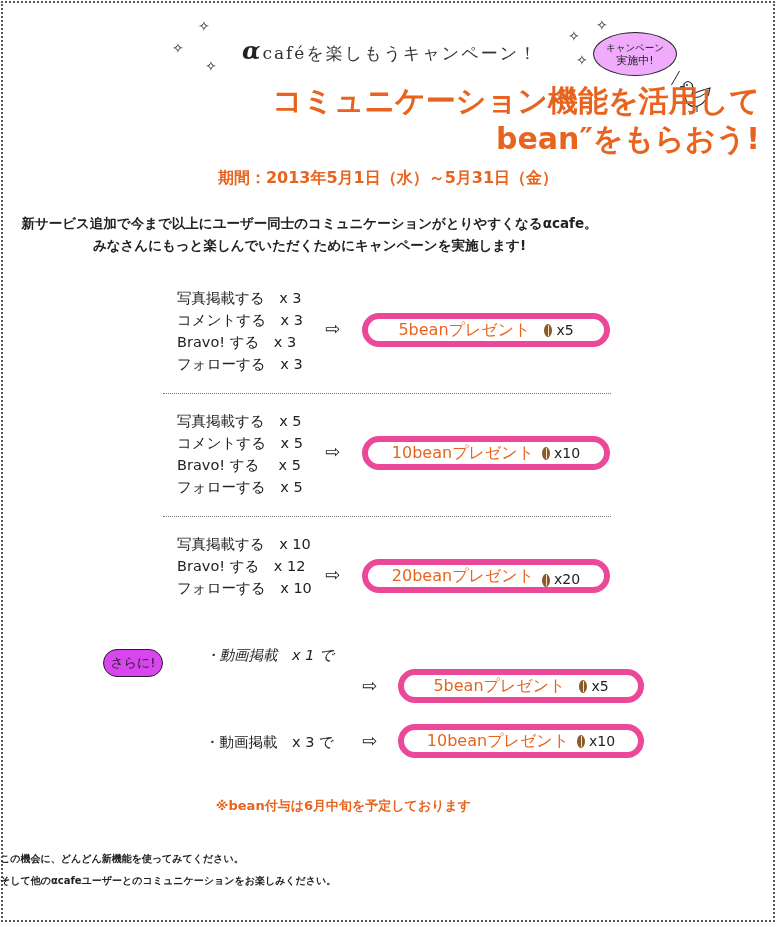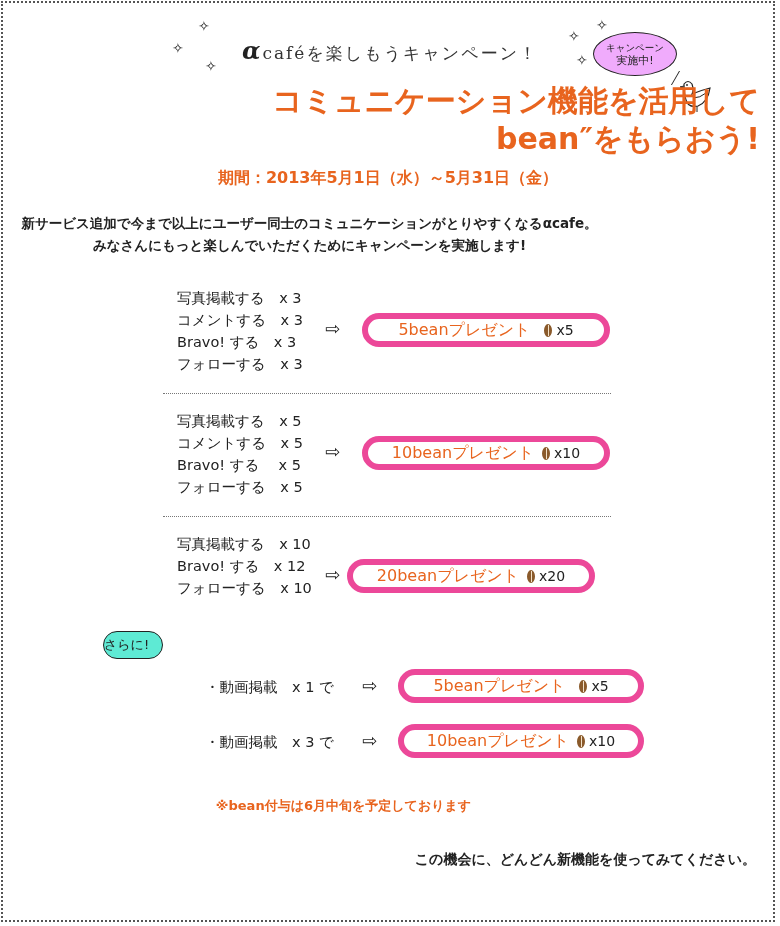--- a/index.html
+++ b/index.html
@@ -17,24 +17,24 @@
   .bird { left:676px; top:76px; }
   .cond-list { font-size:14.5px; line-height:22px; color:#222; }
   .cond-list div { white-space:pre;margin-left:12px; }
   .arrow { font-size:18px; color:#222; }
   .pill { border:6px solid #ec4899; border-radius:24px; height:34px; box-sizing:border-box; display:flex; align-items:center; justify-content:center; font-size:16px; background:#fff; }
   .pill .reward { color:#e8641e; }
   .pill .bean { display:inline-block; width:8px; height:13px; background:#8a5a2b; border-radius:50%; margin:0 4px 0 14px; position:relative; }
   .pill .bean:after { content:""; position:absolute; left:3.5px; top:1px; width:1px; height:11px; background:#f3e1c7; }
   .pill .count { color:#222; font-size:14px; }
   .divider { left:163px; width:448px; height:0; border-top:1px dotted #777; }
-  .sarani { left:103px; top:631px; width:60px; height:28px; border:1.5px solid #222; border-radius:14px; font-size:13px; line-height:26px; box-sizing:border-box; background:#5eead4; }
+  .sarani { left:103px; top:649px; width:60px; height:28px; border:1.5px solid #222; border-radius:14px; font-size:13px; text-align:center; line-height:26px; box-sizing:border-box; background:#d946ef; }
   .video-item { font-size:14.5px; white-space:pre; }
   .note { left:0; width:687px; top:797px; text-align:center; font-size:13px; color:#e8641e; font-weight:bold; }
-  .closing { left:0; width:756px; top:848px; text-align:right; font-size:14px; line-height:22px; font-weight:bold; color:#222; }
+  .closing { left:0; width:756px; top:848px; text-align:left; font-size:10px; line-height:22px; font-weight:bold; color:#222; }
 </style>
 </head>
 <body>
 
 <div class="frame"></div>
 
 <span class="abs sparkle" style="left:198px;top:18px;">✧</span>
 <span class="abs sparkle" style="left:172px;top:40px;">✧</span>
 <span class="abs sparkle" style="left:205px;top:58px;">✧</span>
 <span class="abs sparkle" style="left:568px;top:28px;">✧</span>
@@ -95,40 +95,41 @@
   <span class="count">x10</span>
 </div>
 <div class="abs divider" style="top:516px;"></div>
 
 <div class="abs cond-list" style="left:165px;top:533px;">
   <div>写真掲載する　x 10</div>
   <div>Bravo! する　x 12</div>
   <div>フォローする　x 10</div>
 </div>
 <span class="abs arrow" style="left:325px;top:564px;">⇨</span>
-<div class="abs pill" style="left:347px;top:559px;width:248px;">
+<div class="abs pill" style="left:362px;top:559px;width:248px;align-items:flex-end;">
   <span class="reward">20beanプレゼント</span>
   <span class="bean" style="margin-left:8px;"></span>
   <span class="count">x20</span>
 </div>
 
 <div class="abs sarani">さらに!</div>
-<div class="abs video-item" style="left:205px;top:678px;">・動画掲載　x 1 で</div>
+<div class="abs video-item" style="left:205px;top:646px;font-style:italic;">・動画掲載　x 1 で</div>
 <span class="abs arrow" style="left:362px;top:675px;">⇨</span>
 <div class="abs pill" style="left:398px;top:669px;width:246px;">
   <span class="reward">5beanプレゼント</span>
   <span class="bean"></span>
   <span class="count">x5</span>
 </div>
 
 <div class="abs video-item" style="left:205px;top:733px;">・動画掲載　x 3 で</div>
 <span class="abs arrow" style="left:362px;top:730px;">⇨</span>
 <div class="abs pill" style="left:398px;top:724px;width:246px;">
   <span class="reward">10beanプレゼント</span>
   <span class="bean" style="margin-left:8px;"></span>
   <span class="count">x10</span>
 </div>
 
 <div class="abs note">※bean付与は6月中旬を予定しております</div>
 
 <div class="abs closing">
   <div>この機会に、どんどん新機能を使ってみてください。</div>
+  <div>そして他のαcafeユーザーとのコミュニケーションをお楽しみください。</div>
 </div>
 
 </body></html>

